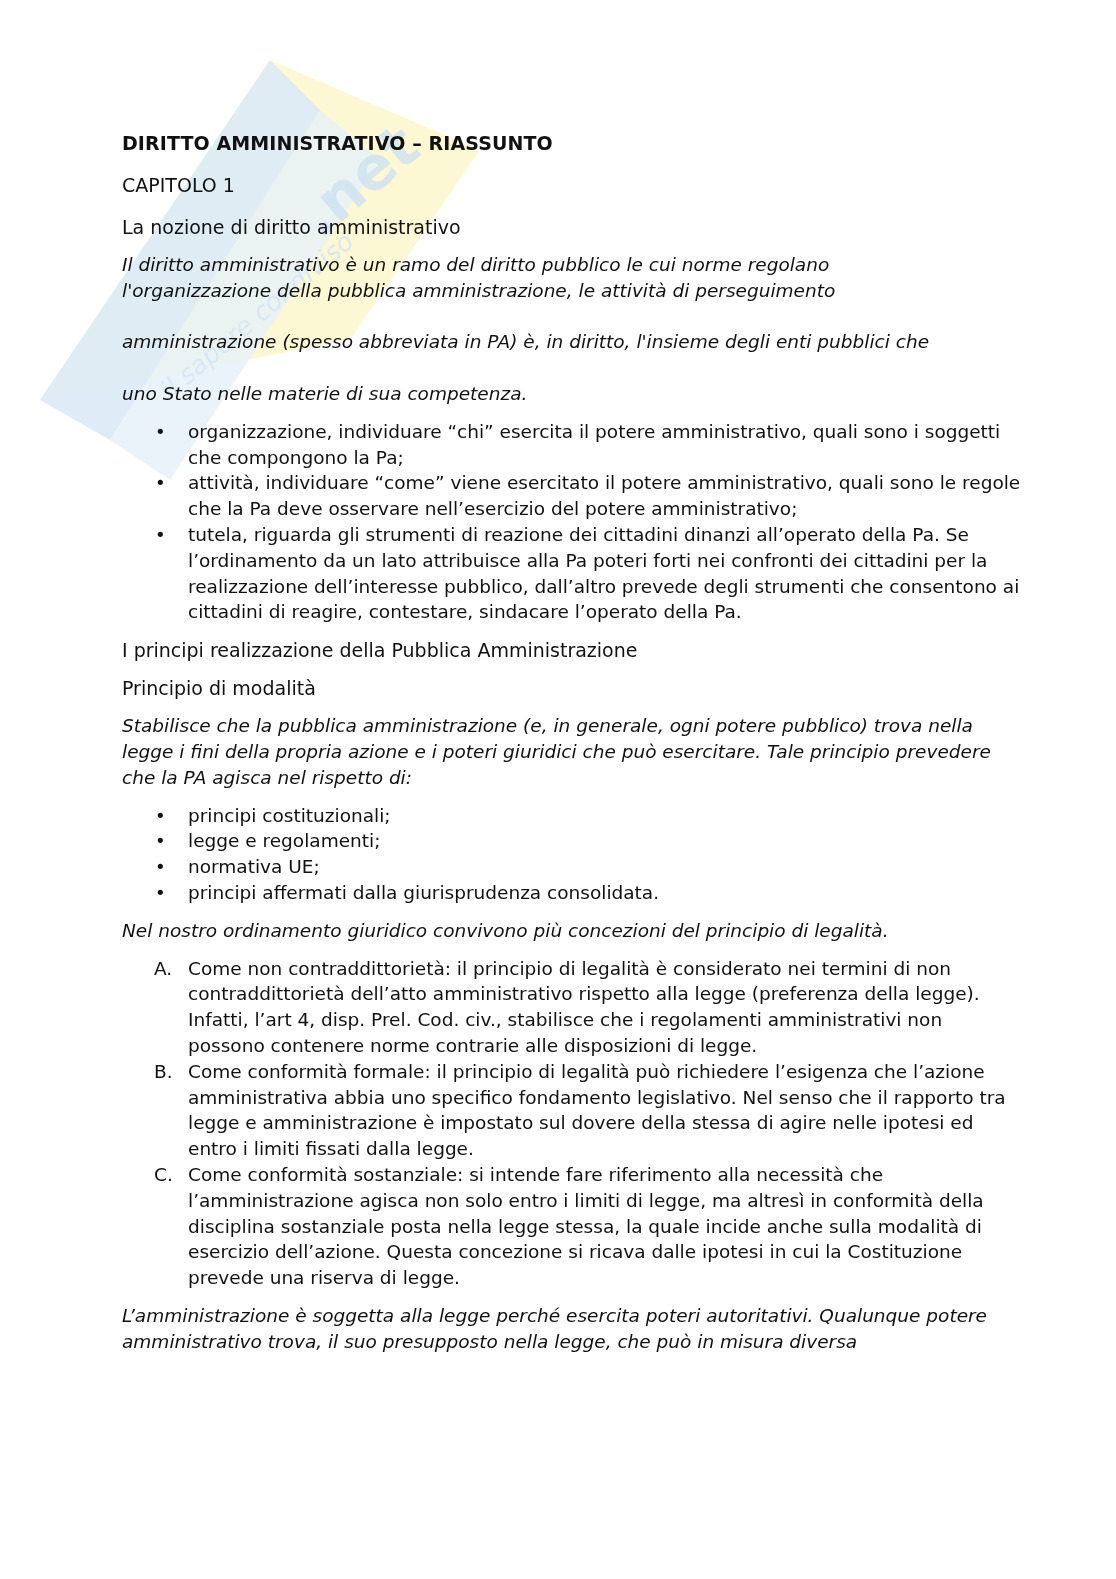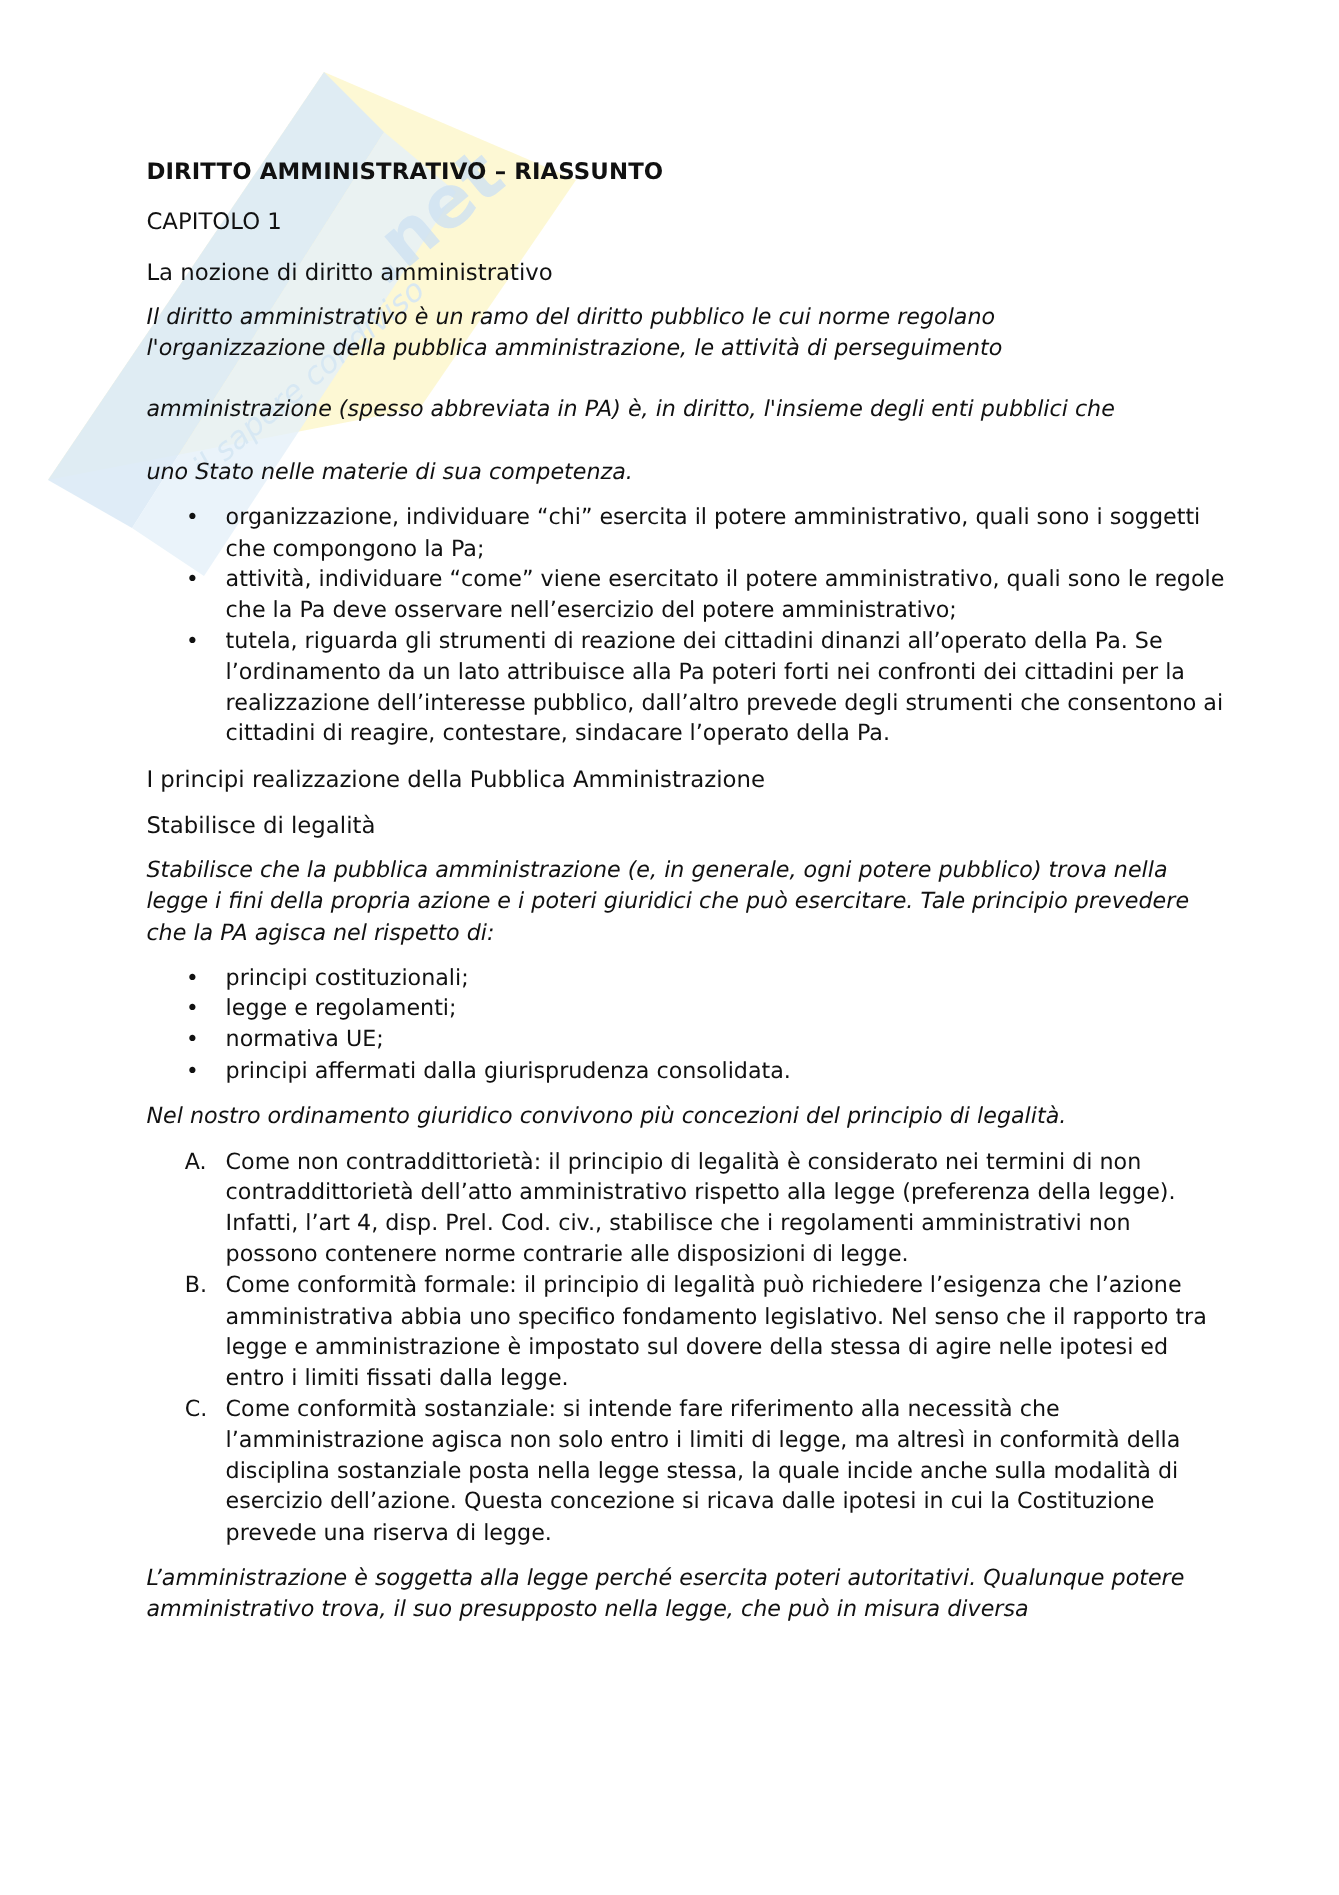--- a/index.html
+++ b/index.html
@@ -116,21 +116,21 @@
       <span class="marker">•</span>
       <span>attività, individuare “come” viene esercitato il potere amministrativo, quali sono le regole che la Pa deve osservare nell’esercizio del potere amministrativo;</span>
     </li>
     <li>
       <span class="marker">•</span>
       <span>tutela, riguarda gli strumenti di reazione dei cittadini dinanzi all’operato della Pa. Se l’ordinamento da un lato attribuisce alla Pa poteri forti nei confronti dei cittadini per la realizzazione dell’interesse pubblico, dall’altro prevede degli strumenti che consentono ai cittadini di reagire, contestare, sindacare l’operato della Pa.</span>
     </li>
   </ul>
 
   <div class="h-section">I principi realizzazione della Pubblica Amministrazione</div>
-  <div class="h-section">Stabilisce di legalità</div>
+  <div class="h-section">Principio di modalità</div>
 
   <p class="body">Stabilisce che la pubblica amministrazione (e, in generale, ogni potere pubblico) trova nella legge i fini della propria azione e i poteri giuridici che può esercitare. Tale principio prevedere che la PA agisca nel rispetto di:</p>
 
   <ul class="bullets">
     <li>
       <span class="marker">•</span>
       <span>principi costituzionali;</span>
     </li>
     <li>
       <span class="marker">•</span>

